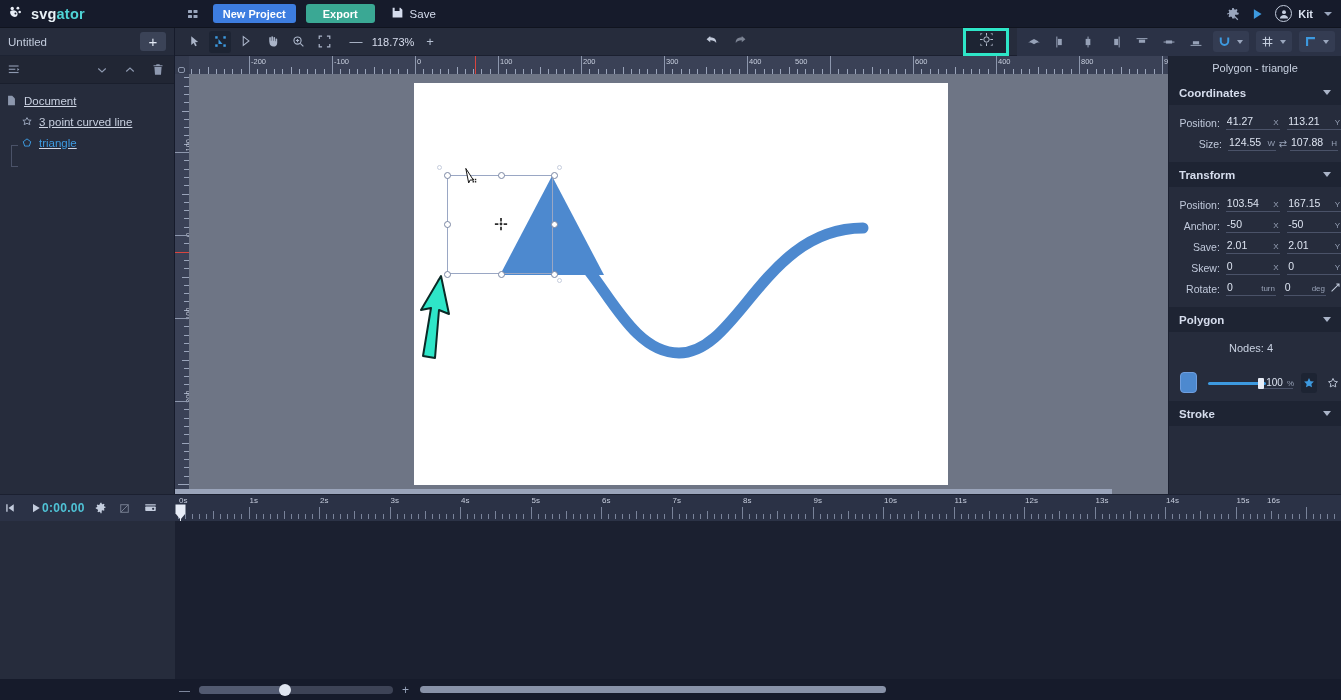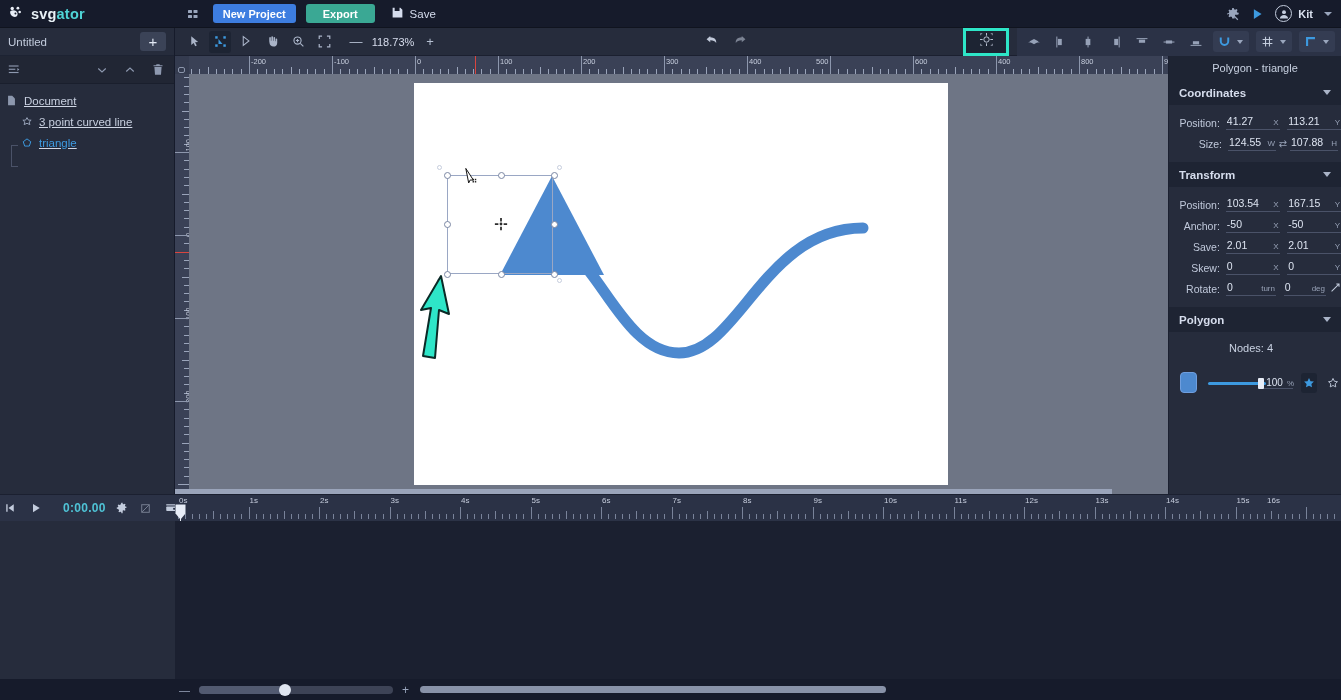--- a/index.html
+++ b/index.html
@@ -660,21 +660,21 @@
         <div class="rh-lbl" style="left:228.0px">0</div>
         <div class="rh-tick" style="left:226.0px;height:18px;background:#8d97ad"></div>
         <div class="rh-lbl" style="left:311.0px">100</div>
         <div class="rh-tick" style="left:309.0px;height:18px;background:#8d97ad"></div>
         <div class="rh-lbl" style="left:394.0px">200</div>
         <div class="rh-tick" style="left:392.0px;height:18px;background:#8d97ad"></div>
         <div class="rh-lbl" style="left:477.0px">300</div>
         <div class="rh-tick" style="left:475.0px;height:18px;background:#8d97ad"></div>
         <div class="rh-lbl" style="left:560.0px">400</div>
         <div class="rh-tick" style="left:558.0px;height:18px;background:#8d97ad"></div>
-        <div class="rh-lbl" style="left:627px">500</div>
+        <div class="rh-lbl" style="left:606px">500</div>
         <div class="rh-tick" style="left:641.0px;height:18px;background:#8d97ad"></div>
         <div class="rh-lbl" style="left:726.0px">600</div>
         <div class="rh-tick" style="left:724.0px;height:18px;background:#8d97ad"></div>
         <div class="rh-lbl" style="left:809.0px">400</div>
         <div class="rh-tick" style="left:807.0px;height:18px;background:#8d97ad"></div>
         <div class="rh-lbl" style="left:892.0px">800</div>
         <div class="rh-tick" style="left:890.0px;height:18px;background:#8d97ad"></div>
         <div class="rh-lbl" style="left:975.0px">900</div>
         <div class="rh-tick" style="left:973.0px;height:18px;background:#8d97ad"></div>
       </div>
@@ -929,38 +929,42 @@
             </svg>
         </span>
         <span class="star-btn plain">
           <svg viewBox="0 0 16 16" width="12" height="12" fill="none" stroke="currentColor" stroke-width="1.2">
               <path d="M8 1.9l1.85 3.8 4.1.55-3 2.85.72 4.1L8 11.3 4.33 13.2l.72-4.1-3-2.85 4.1-.55z"></path>
             </svg>
         </span>
       </div>
     </div>
 
+    <div class="sec-head">
+      <span>Stroke</span>
+      <span class="sec-caret"></span>
+    </div>
     <div style="height:28px;background:#262c3c"></div>
   </div>
 
   <div class="tl-scrollbar-top"></div>
 
   <div class="tl-bar">
     <span class="tl-ico" style="margin-left:4px">
       <svg viewBox="0 0 16 16" width="12" height="12" fill="currentColor">
           <rect x="3" y="3" width="1.8" height="10"></rect>
           <path d="M13 3v10l-7-5z"></path>
         </svg>
     </span>
     <span class="tl-ico" style="margin-left:14px">
       <svg viewBox="0 0 16 16" width="12" height="12" fill="currentColor">
           <path d="M4 2.5l9 5.5-9 5.5z"></path>
         </svg>
     </span>
-    <span class="tl-time" style="margin-left:21px">0:00.00</span>
+    <span class="tl-time" style="margin-left:0">0:00.00</span>
     <span class="tl-ico" style="margin-left:10px">
       <svg viewBox="0 0 16 16" width="12" height="12" fill="currentColor">
         <path d="M8 5.4A2.6 2.6 0 1 0 8 10.6 2.6 2.6 0 0 0 8 5.4zm0 1.4a1.2 1.2 0 1 1 0 2.4 1.2 1.2 0 0 1 0-2.4z"></path>
         <path d="M7.2 1h1.6l.25 1.6 1.2.5 1.35-.9 1.2 1.2-.9 1.35.5 1.2 1.6.25v1.6l-1.6.25-.5 1.2.9 1.35-1.2 1.2-1.35-.9-1.2.5L8.8 15H7.2l-.25-1.6-1.2-.5-1.35.9-1.2-1.2.9-1.35-.5-1.2L1 8.8V7.2l1.6-.25.5-1.2-.9-1.35 1.2-1.2 1.35.9 1.2-.5z"></path>
       </svg>
     </span>
     <span class="tl-ico" style="margin-left:12px;opacity:.5">
       <svg viewBox="0 0 16 16" width="11" height="11" fill="none" stroke="currentColor" stroke-width="1.4">
           <rect x="2.5" y="2.5" width="11" height="11"></rect>
           <path d="M3 13L13 3"></path>

